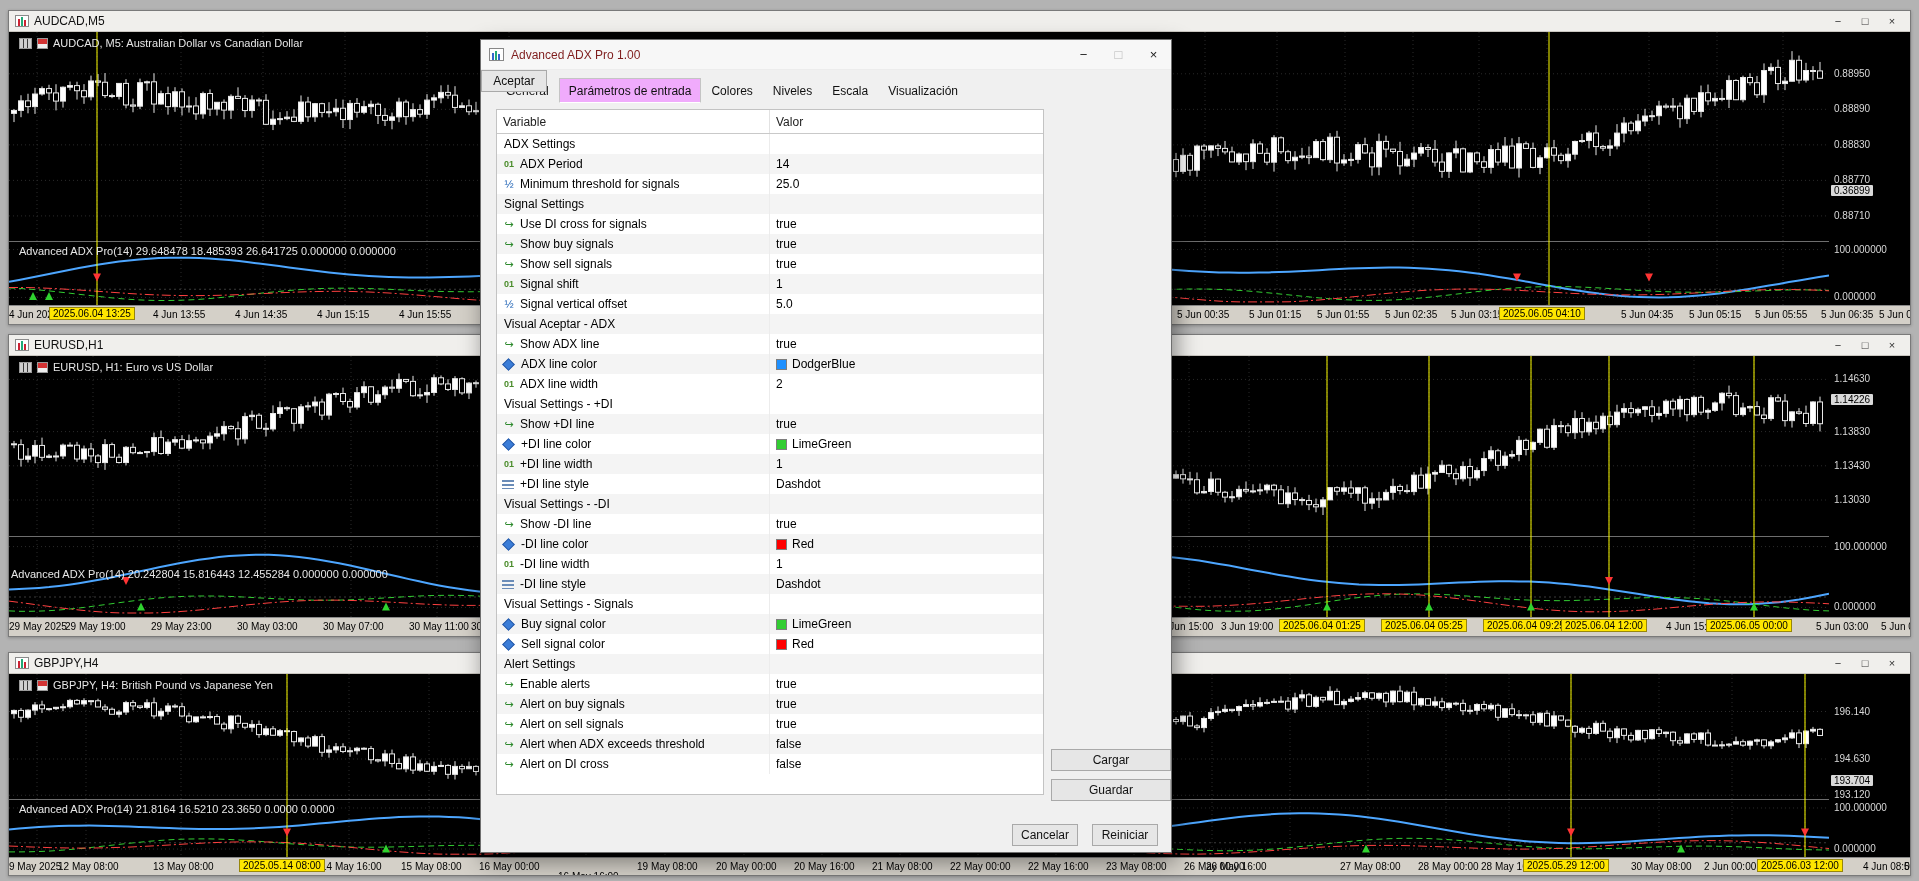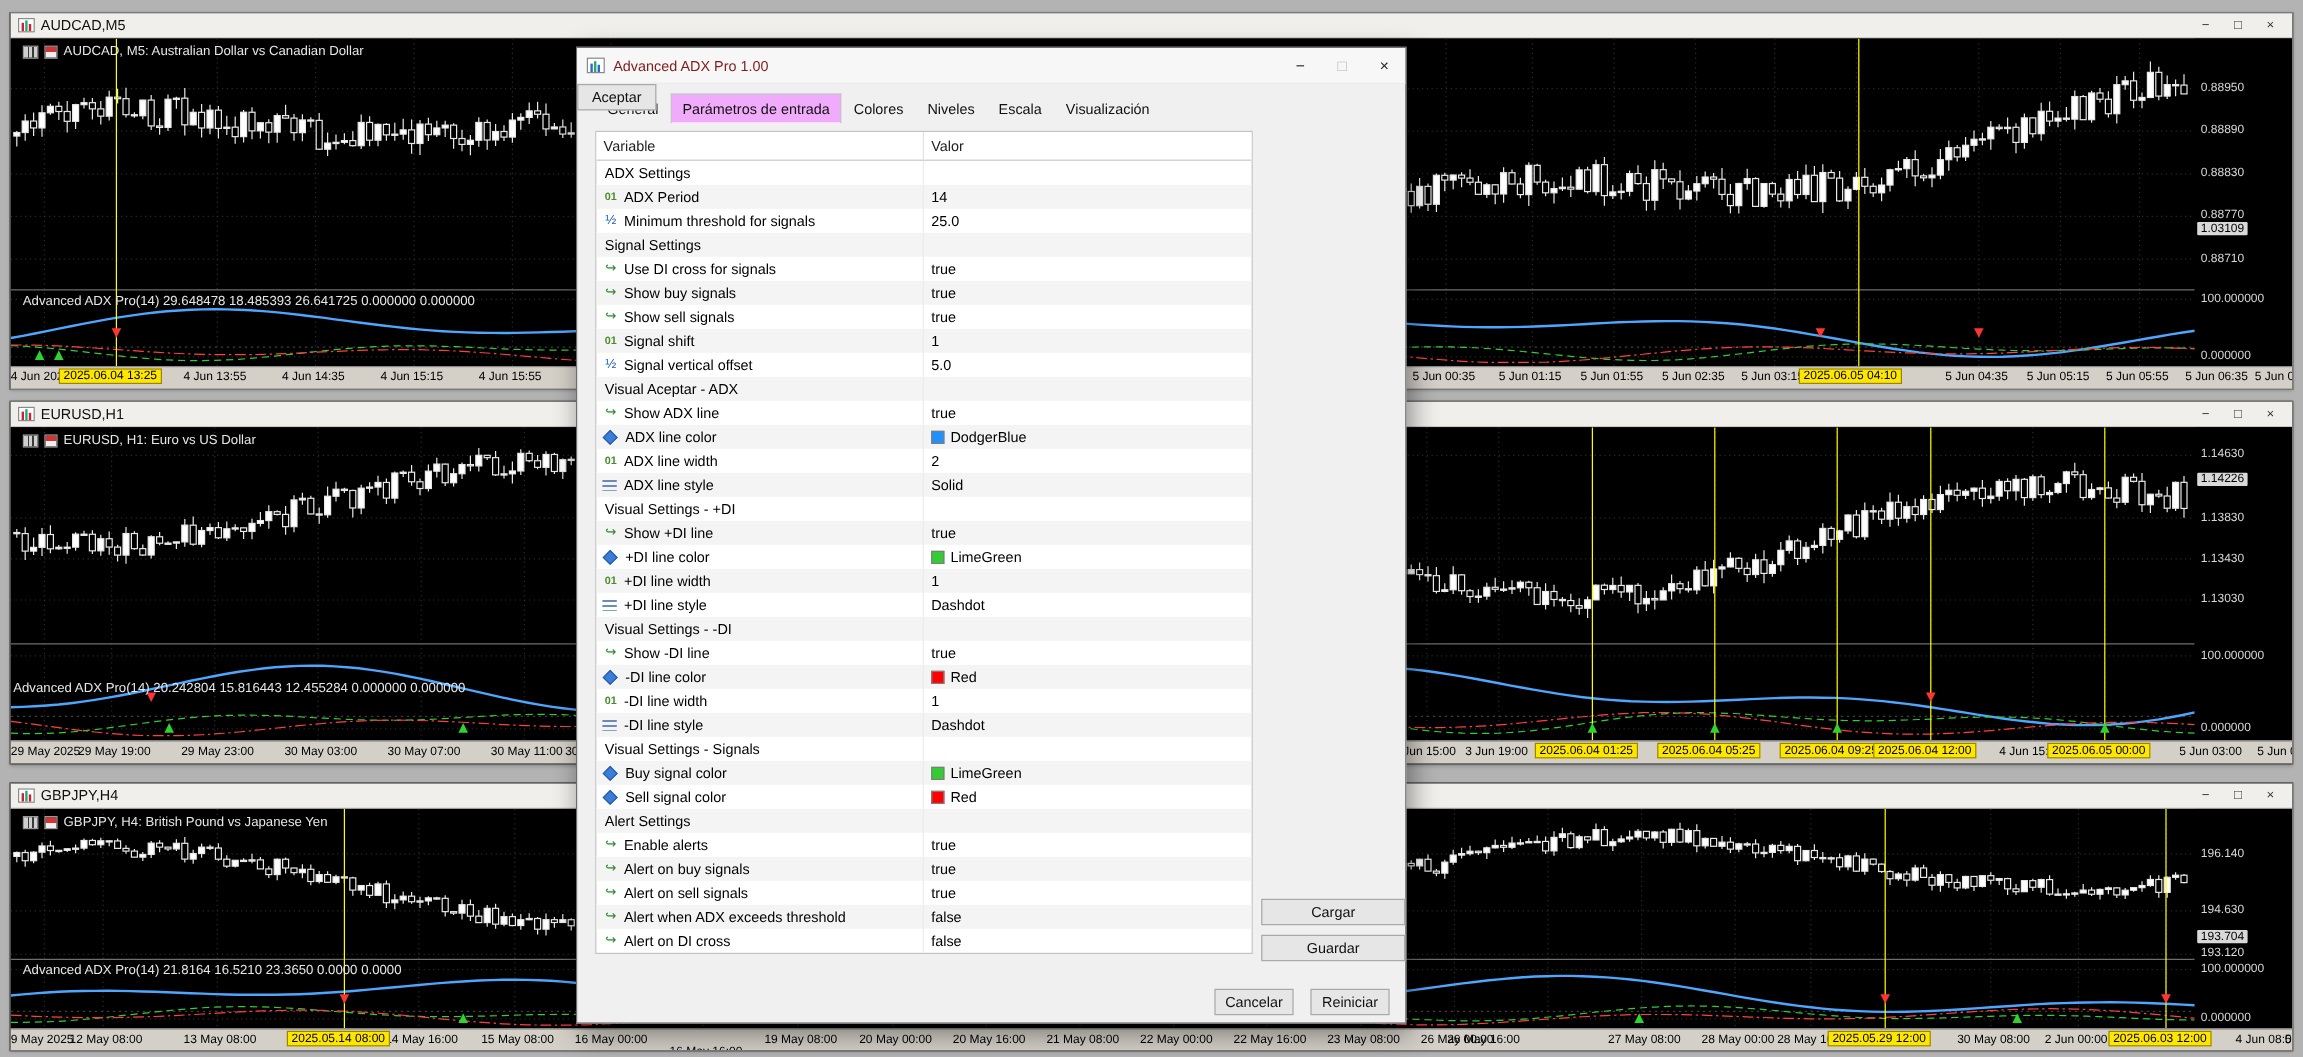--- a/index.html
+++ b/index.html
@@ -654,21 +654,21 @@
           </svg><div class="legend" style="left: 10px; top: 5px;">
             <span class="lg-icon1"></span>
             <span class="lg-icon2"></span>
             <span>AUDCAD, M5: Australian Dollar vs Canadian Dollar</span>
           </div><div class="indlabel" style="left: 10px; top: 213px;">Advanced ADX Pro(14) 29.648478 18.485393 26.641725 0.000000 0.000000</div><div class="paxis" style="left: 1820px; width: 81px; height: 100%;">
             <span class="plabel" style="top: 35.8px; left: 5px;">0.88950</span>
             <span class="plabel" style="top: 71.33px; left: 5px;">0.88890</span>
             <span class="plabel" style="top: 106.86px; left: 5px;">0.88830</span>
             <span class="plabel" style="top: 142.39px; left: 5px;">0.88770</span>
             <span class="plabel" style="top: 177.92px; left: 5px;">0.88710</span>
-            <span class="ptag" style="top: 152.885px; left: 2px;">1.03109</span>
+            <span class="ptag" style="top: 152.885px; left: 2px;">0.36899</span>
             <span class="plabel" style="top: 211.56px; left: 5px;">100.000000</span>
             <span class="plabel" style="top: 259.44px; left: 5px;">0.000000</span>
           </div></div>
         <div class="taxis" style="height: 19px;">
           <span class="tlabel" style="left: 0px;">4 Jun 2025</span>
           <span class="tlabel" style="left: 144px;">4 Jun 13:55</span>
           <span class="tlabel" style="left: 226px;">4 Jun 14:35</span>
           <span class="tlabel" style="left: 308px;">4 Jun 15:15</span>
           <span class="tlabel" style="left: 390px;">4 Jun 15:55</span>
           <span class="tlabel" style="left: 472px;">4 Jun 16:35</span>
@@ -2010,27 +2010,20 @@
               <span>DodgerBlue</span>
             </div>
           </div>
           <div class="trow">
             <div class="cell c-var">
               <span class="picon int">01</span>
               <span class="pname">ADX line width</span>
             </div>
             <div class="cell c-val">2</div>
           </div>
-          <div class="trow alt">
-            <div class="cell c-var">
-              <span class="picon style"></span>
-              <span class="pname">ADX line style</span>
-            </div>
-            <div class="cell c-val">Solid</div>
-          </div>
           <div class="trow">
             <div class="cell c-var section">
               <span class="pname">Visual Settings - +DI</span>
             </div>
             <div class="cell c-val"></div>
           </div>
           <div class="trow alt">
             <div class="cell c-var">
               <span class="picon bool">↪</span>
               <span class="pname">Show +DI line</span>

